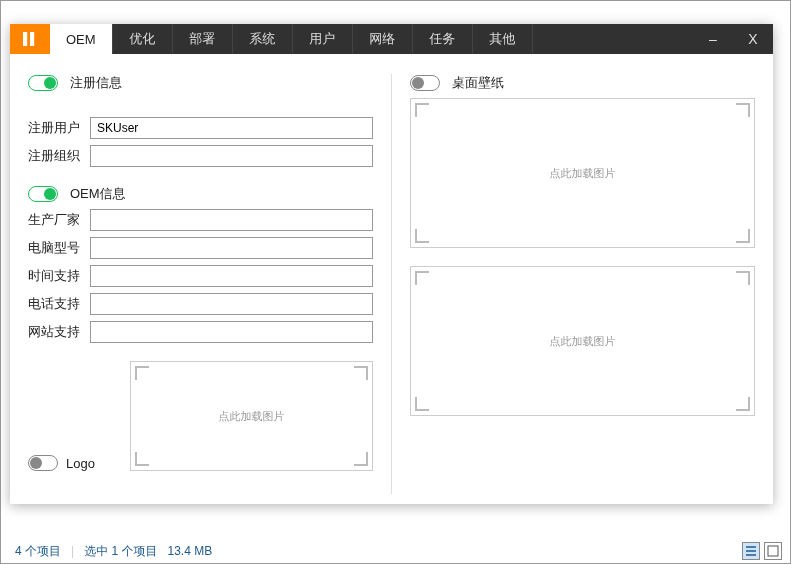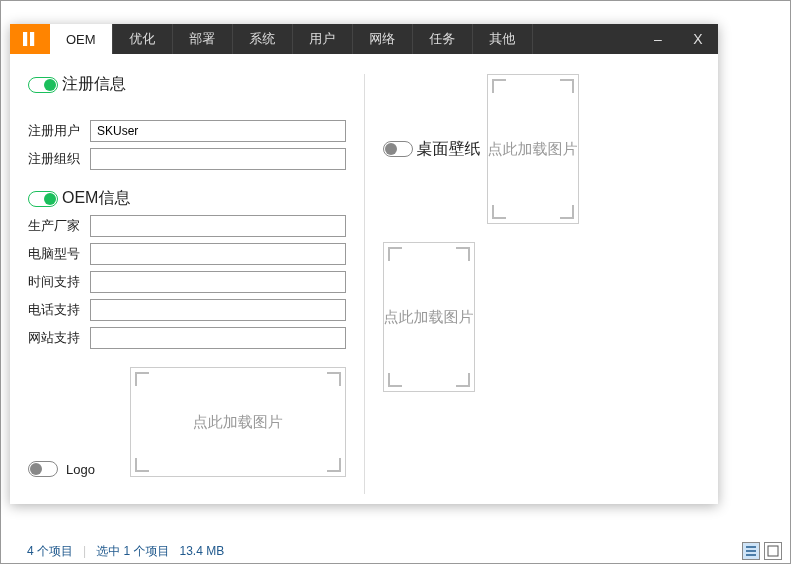--- a/index.html
+++ b/index.html
@@ -1,46 +1,46 @@
 <!DOCTYPE html>
 <html><head>
 <meta charset="utf-8">
 <style>
 *{box-sizing:border-box;margin:0;padding:0;font-family:"Microsoft YaHei",Arial,sans-serif}
 html,body{width:791px;height:564px;background:#cdd5dc;overflow:hidden}
 .file-explorer{position:absolute;top:0;left:0;width:791px;height:564px;background:#fff;border:1px solid #999}
 .fe-top{position:absolute;top:0;left:0;right:0;height:20px;background:#fff}
-.fe-status{position:absolute;bottom:0;left:16px;right:0;height:24px;background:#fff;display:flex;align-items:center;font-size:12px;color:#215a8e;padding:0 10px;gap:10px}
+.fe-status{position:absolute;bottom:0;left:4px;right:0;height:24px;background:#fff;display:flex;align-items:center;font-size:12px;color:#215a8e;padding:0 10px;gap:10px}
 .fe-status .sep{color:#ccc}
 .fe-icons{position:absolute;right:8px;bottom:3px;display:flex;gap:4px}
 .fe-icon{width:18px;height:18px;border:1px solid #888;display:flex;align-items:center;justify-content:center;font-size:10px;cursor:pointer}
 .fe-icon.active{background:#cfe4f7}
 
-.modal{position:absolute;top:24px;left:10px;width:708px;height:480px;background:#fff;box-shadow:0 2px 12px rgba(0,0,0,.3);display:flex;flex-direction:column}
+.modal{position:absolute;top:24px;left:10px;width:763px;height:480px;background:#fff;box-shadow:0 2px 12px rgba(0,0,0,.3);display:flex;flex-direction:column}
 .tabbar{height:30px;background:#313131;display:flex;align-items:stretch}
 .t-logo{width:40px;background:#ff8400;display:flex;align-items:center;justify-content:center;color:#fff;font-weight:bold}
 .t-logo svg{width:14px;height:14px}
 .tab{min-width:60px;padding:0 16px;display:flex;align-items:center;justify-content:center;color:#ddd;font-size:13px;cursor:pointer;border-right:1px solid #444}
 .tab.active{background:#fff;color:#222}
 .tspacer{flex:1}
 .winbtn{width:40px;display:flex;align-items:center;justify-content:center;color:#ddd;font-size:14px;cursor:pointer}
 .body{flex:1;display:flex;padding:20px 18px 10px;gap:18px;font-size:13px;color:#222;overflow:hidden}
 .col{flex:1;display:flex;flex-direction:column;gap:18px}
 .divider{width:1px;background:#ddd}
-.section-hdr{display:flex;align-items:center;gap:4px;font-size:16px}
+.section-hdr{display:flex;align-items:center;gap:12px;font-size:13px}
 .toggle{width:30px;height:16px;border:1px solid #888;border-radius:10px;position:relative;cursor:pointer;background:#fff}
 .toggle .knob{position:absolute;top:1px;left:1px;width:12px;height:12px;border-radius:50%;background:#888;transition:.1s}
 .toggle.on{border-color:#1bbf5c}
 .toggle.on .knob{left:15px;background:#1bbf5c}
 .formrow{display:flex;align-items:center;gap:6px}
 .formrow label{width:56px;font-size:13px}
 .formrow input{flex:1;height:22px;border:1px solid #999;padding:0 6px;font-size:12px;background:#fff}
 .rows{display:flex;flex-direction:column;gap:6px}
-.imgblock{display:flex;flex-direction:row;gap:6px}
-.imgdrop{border:1px solid #ccc;height:150px;position:relative;display:flex;align-items:center;justify-content:center;color:#999;font-size:15px;cursor:pointer}
+.imgblock{display:flex;flex-direction:column;gap:6px}
+.imgdrop{border:1px solid #ccc;height:150px;position:relative;display:flex;align-items:center;justify-content:center;color:#999;font-size:11px;cursor:pointer}
 .imgdrop.small{height:110px}
 .corner{position:absolute;width:14px;height:14px;border:2px solid #bbb}
 .corner.tl{top:4px;left:4px;border-right:none;border-bottom:none}
 .corner.tr{top:4px;right:4px;border-left:none;border-bottom:none}
 .corner.bl{bottom:4px;left:4px;border-right:none;border-top:none}
 .corner.br{bottom:4px;right:4px;border-left:none;border-top:none}
 .logo-row{display:flex;align-items:flex-end;gap:12px}
 .logo-row .hdr{display:flex;align-items:center;gap:8px}
 .logo-row .imgdrop{flex:1}
 </style>

